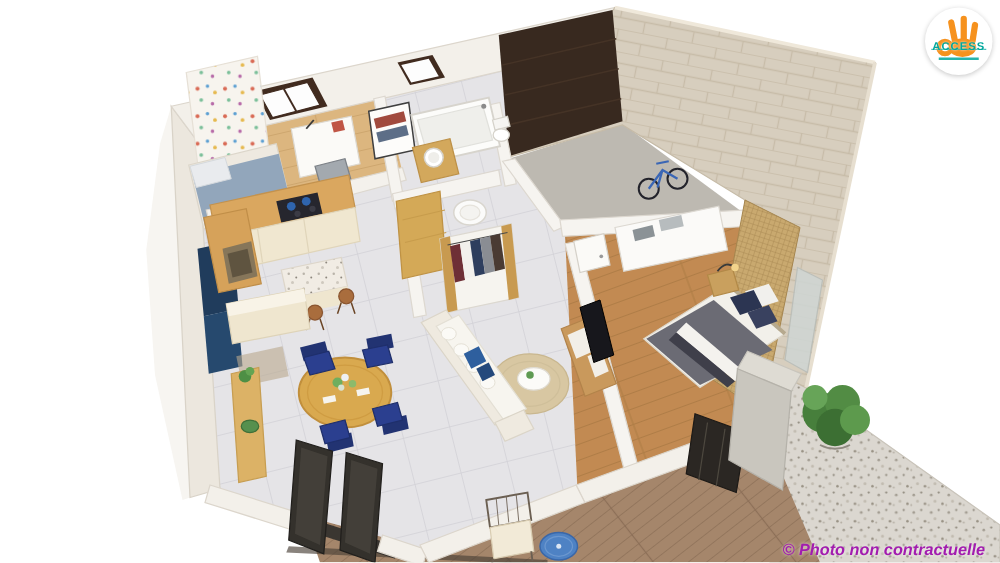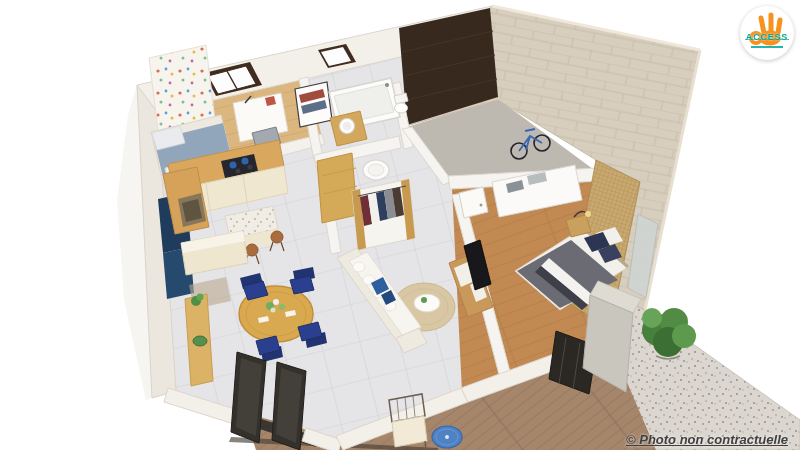--- a/index.html
+++ b/index.html
@@ -10,21 +10,21 @@
   .logo{position:absolute;top:6px;right:6px;width:54px;height:54px;border-radius:50%;
         background:#fff;box-shadow:0 1px 4px rgba(0,0,0,.22);}
   .logo .hand{position:absolute;left:7px;top:4px;width:40px;height:40px;}
   .logo-line{position:absolute;left:5px;right:5px;top:33px;height:1px;background:#00A79D;opacity:.75;}
   .logo-text{position:absolute;left:0;right:0;top:26px;text-align:center;
              font-size:9px;font-weight:bold;letter-spacing:.8px;color:#00A79D;
              text-shadow:0 0 2px #ffffff;}
   .logo-underline{position:absolute;left:11px;right:11px;top:40px;height:2px;background:#00A79D;opacity:.85;}
   
   .caption{position:absolute;right:12px;bottom:3px;font-size:13px;font-style:italic;
-           font-weight:bold;color:#404040;text-shadow:0 0 3px rgba(255,255,255,.8);text-decoration:underline;}
+           font-weight:bold;color:#a21caf;text-shadow:0 0 3px rgba(255,255,255,.8);}
 </style>
 </head>
 <body>
 
 <div class="stage">
 
 <svg class="scene-svg" viewBox="0 0 800 450">
   <defs>
     <pattern id="tile" width="38" height="38" patternUnits="userSpaceOnUse" patternTransform="rotate(-14)">
       <rect width="38" height="38" fill="#e5e4e7"></rect>

